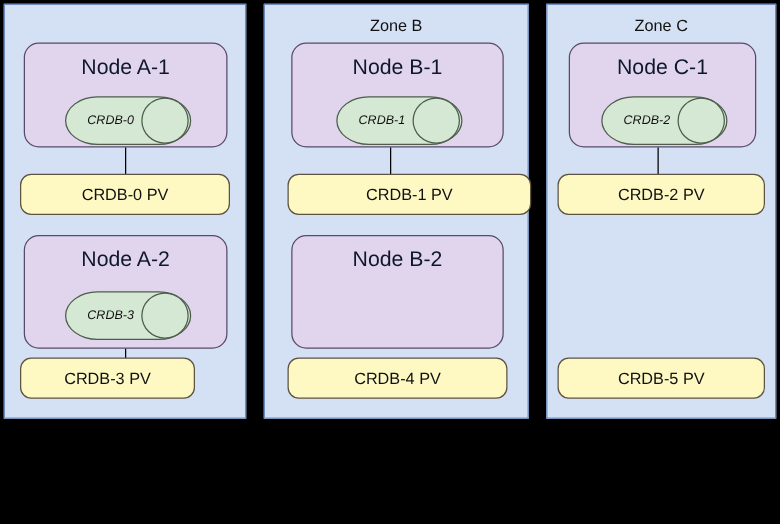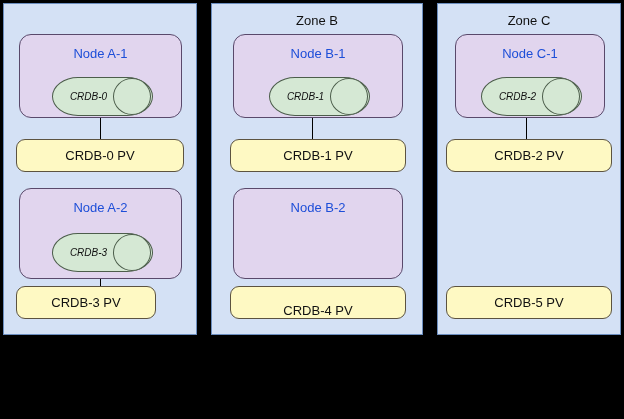--- a/index.html
+++ b/index.html
@@ -48,22 +48,22 @@
     border: 1px solid #59496b;
     border-radius: 12px;
     box-sizing: border-box;
   }
   .node-title {
     position: absolute;
     left: 0;
     right: 0;
     top: 11px;
     text-align: center;
-    font-size: 13px;
-    color: #1d4ed8;
+    font-size: 17px;
+    color: #0f172a;
     line-height: 15px;
   }
 
   .pv {
     position: absolute;
     background: #fef9c3;
     border: 1px solid #5c5340;
     border-radius: 9px;
     box-sizing: border-box;
     display: flex;
@@ -163,28 +163,28 @@
 
     <div class="node" style="left:21px; top:30px; width:170px; height:84px;">
       <div class="node-title">Node B-1</div>
       <div class="cyl" style="left:35px; top:42px; width:101px; height:39px;">
         <div class="cyl-body"></div>
         <div class="cyl-cap"></div>
         <div class="cyl-label">CRDB-1</div>
       </div>
     </div>
     <div class="connector" style="left:100px; top:114px; height:24px;"></div>
-    <div class="pv" style="left:18px; top:135px; width:176px; height:33px;">
+    <div class="pv" style="left:18px; top:135px; width:195px; height:33px;">
       <span class="pv-label">CRDB-1 PV</span>
     </div>
 
     <div class="node" style="left:21px; top:184px; width:170px; height:91px;padding-left:35px;">
       <div class="node-title">Node B-2</div>
     </div>
-    <div class="pv" style="left:18px; top:282px; width:176px; height:33px;align-items:flex-end;">
+    <div class="pv" style="left:18px; top:282px; width:176px; height:33px;">
       <span class="pv-label">CRDB-4 PV</span>
     </div>
   </div>
 
   <div class="zone" id="zone-c">
     <div class="zone-title">Zone C</div>
 
     <div class="node" style="left:17px; top:30px; width:150px; height:84px;">
       <div class="node-title">Node C-1</div>
       <div class="cyl" style="left:25px; top:42px; width:101px; height:39px;">

